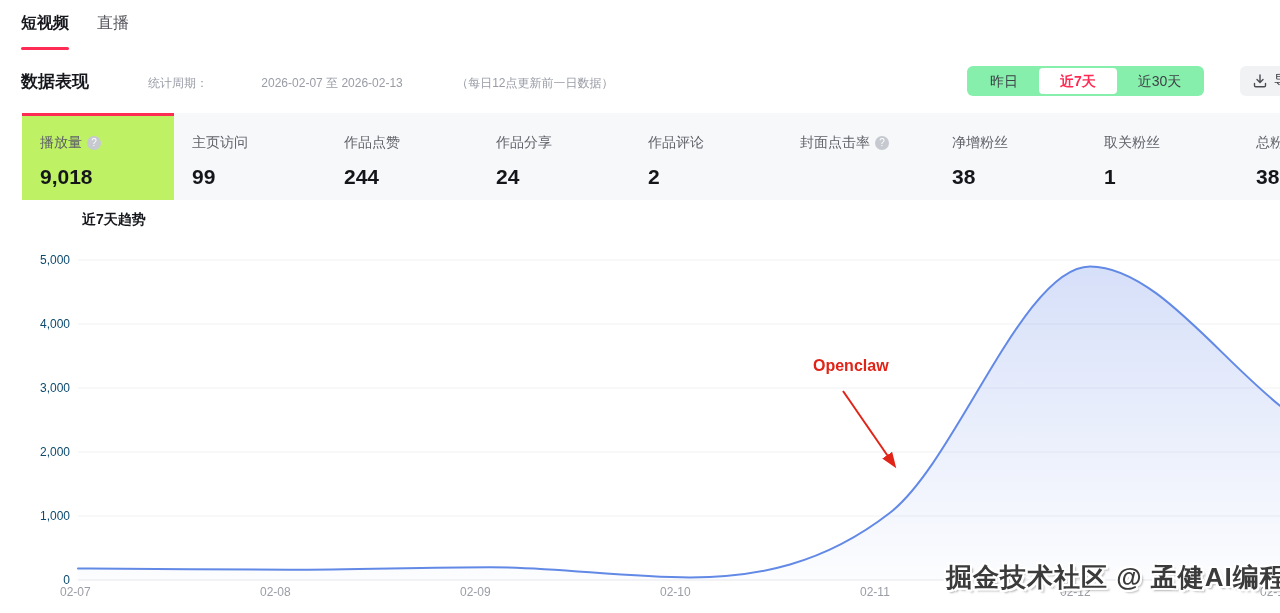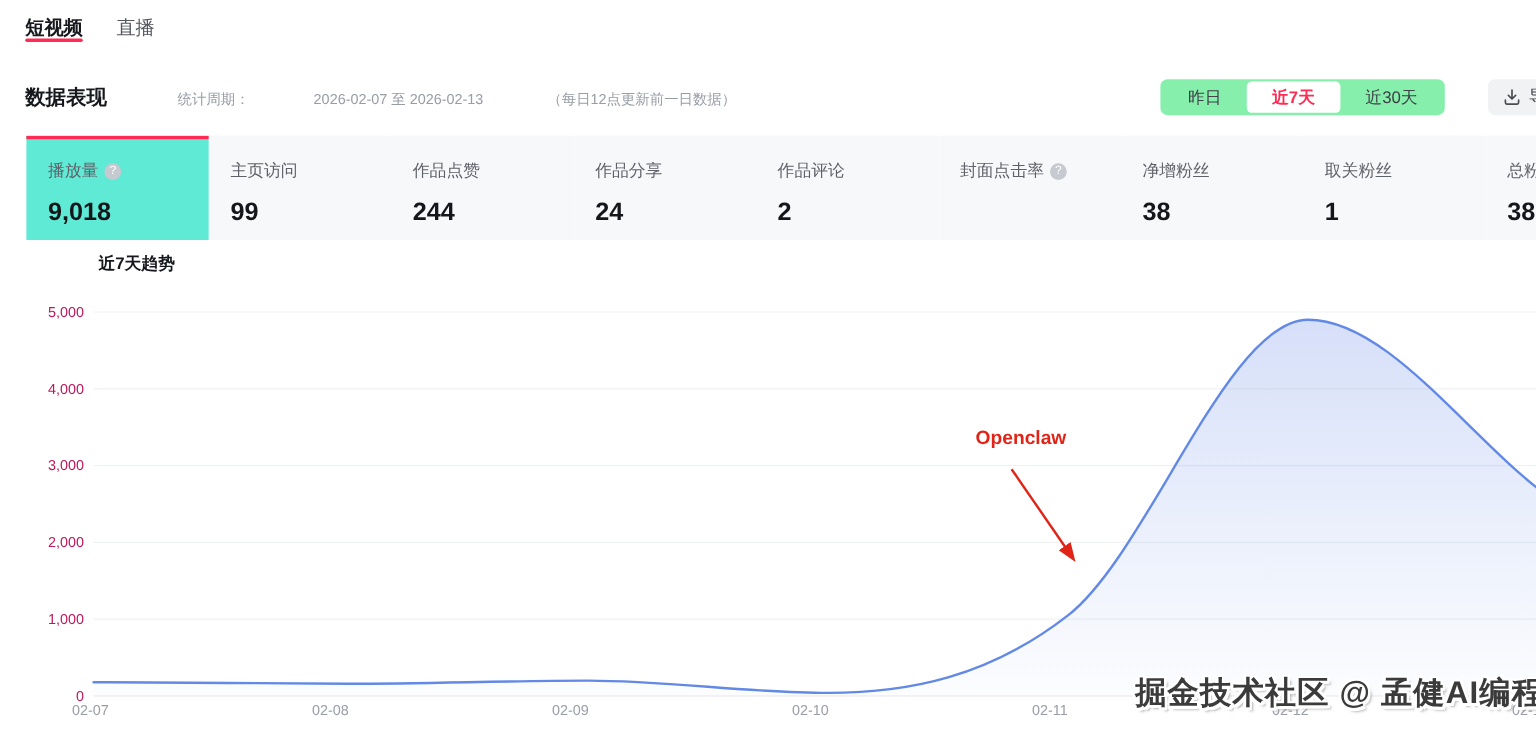--- a/index.html
+++ b/index.html
@@ -2,21 +2,21 @@
 <html style="--accent: #fe2c55; --anno: #e02417;"><head>
 <meta charset="utf-8">
 <style>
   :root{ --accent:#fe2c55; --anno:#e02417; }
   html,body{margin:0;padding:0;background:#fff;}
   #app{position:relative;width:1280px;height:613px;background:#fff;overflow:hidden;
        font-family:"Liberation Sans","DejaVu Sans",sans-serif;color:#17181d;}
 
   
   .tabbar{position:absolute;left:21px;top:13px;display:flex;gap:28px;}
-  .tab{position:relative;font-size:16px;color:#55565c;padding-bottom:1px;cursor:pointer;}
+  .tab{position:relative;font-size:16px;color:#55565c;padding-bottom:16px;cursor:pointer;}
   .tab.active{color:#17181d;font-weight:bold;}
   .tab .tab-underline{display:none;}
   .tab.active .tab-underline{display:block;position:absolute;left:0;bottom:0;width:100%;height:3px;
        background:var(--accent);border-radius:2px;}
 
   
   .section-head{position:absolute;left:21px;top:70px;display:flex;align-items:baseline;}
   .section-title{font-size:17px;font-weight:bold;color:#17181d;}
   .section-sub{margin-left:14px;font-size:12px;color:#999ca6;}
   .section-sub span{margin-right:5px;margin-left:45px;}
@@ -26,30 +26,30 @@
        background:#86efac;border-radius:6px;padding:2px;box-sizing:border-box;}
   .seg-item{padding:0 21px;font-size:14px;color:#3f4147;line-height:26px;border-radius:4px;cursor:pointer;white-space:nowrap;}
   .seg-item.active{background:#fff;color:var(--accent);font-weight:bold;}
   .export-btn{position:absolute;left:1240px;top:66px;width:120px;height:30px;background:#f1f2f4;
        border-radius:6px;display:flex;align-items:center;padding-left:13px;gap:7px;font-size:14px;
        color:#3f4147;box-sizing:border-box;cursor:pointer;}
 
   
   .metrics{position:absolute;left:22px;top:113px;display:flex;height:87px;}
   .metric-card{width:152px;flex:none;box-sizing:border-box;background:#f7f8fa;padding:21px 0 0 18px;cursor:pointer;}
-  .metric-card.active{background:#5eead4;box-shadow:inset 0 3px 0 var(--accent);}
+  .metric-card.active{background:#bef264;box-shadow:inset 0 3px 0 var(--accent);}
   .metric-label{display:flex;align-items:center;gap:5px;font-size:14px;color:#5f6168;}
   .help-icon{width:14px;height:14px;border-radius:50%;background:#c6c9d0;color:#fff;font-size:10px;
        line-height:14px;text-align:center;flex:none;}
   .metric-value{margin-top:13px;font-size:21px;font-weight:600;color:#15161a;}
 
   
   .chart-title{position:absolute;left:40px;top:211px;font-size:14px;font-weight:bold;color:#17181d;margin-left:42px;}
   #chart-svg{position:absolute;left:0;top:0;}
-  .ytick{position:absolute;left:22px;width:48px;text-align:right;font-size:12px;color:#be185d;}
+  .ytick{position:absolute;left:22px;width:48px;text-align:right;font-size:12px;color:#0c4a6e;}
   .xtick{position:absolute;top:585px;width:60px;text-align:left;font-size:12px;color:#9a9da6;}
 
   .annotation{position:absolute;left:813px;top:357px;font-size:16px;font-weight:600;color:var(--anno);}
 
   .watermark{position:absolute;left:946px;top:560px;font-size:26px;font-weight:bold;color:#3b3b3b;
        white-space:nowrap;letter-spacing:1px;
        text-shadow:-2px -2px 0 #fff,2px -2px 0 #fff,-2px 2px 0 #fff,2px 2px 0 #fff,
                    -2px 0 0 #fff,2px 0 0 #fff,0 -2px 0 #fff,0 2px 0 #fff,3px 3px 2px rgba(120,120,120,.55);}
 </style>
 </head>

